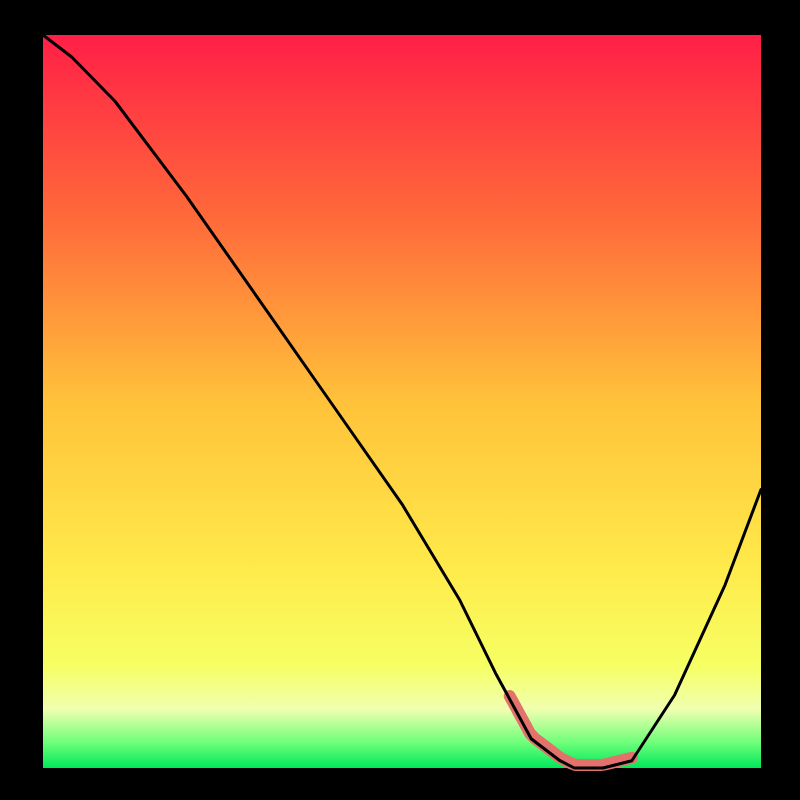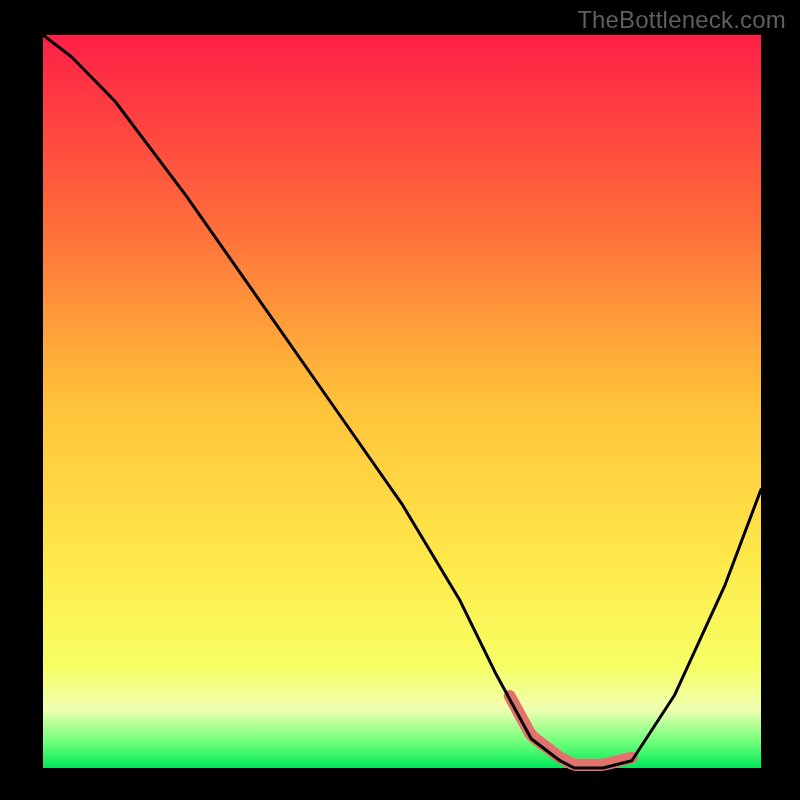--- a/index.html
+++ b/index.html
@@ -31,21 +31,20 @@
     position: absolute;
     left: 0;
     top: 0;
   }
 </style>
 </head>
 <body>
 
 <div class="frame">
 
-  <div class="watermark">TheBottleneck.com</div>
 
   <svg id="chart-svg" width="800" height="800" viewBox="0 0 800 800">
     <defs>
       <linearGradient id="bg-grad" x1="0" y1="0" x2="0" y2="1">
           <stop offset="0%" stop-color="#ff1f47"></stop>
           <stop offset="25%" stop-color="#ff6a3a"></stop>
           <stop offset="50%" stop-color="#ffc23a"></stop>
           <stop offset="72%" stop-color="#ffe94a"></stop>
           <stop offset="86%" stop-color="#f6ff63"></stop>
           <stop offset="92%" stop-color="#f0ffb0"></stop>

